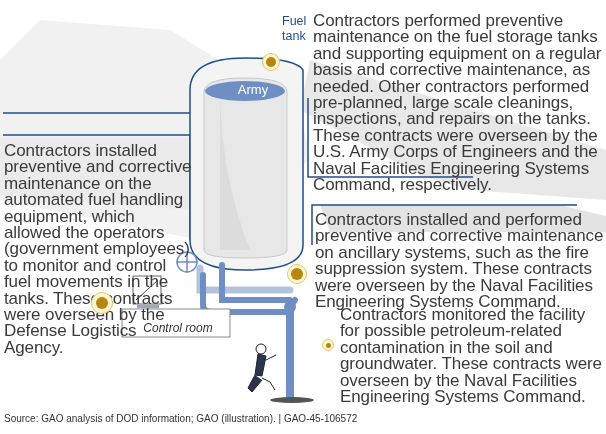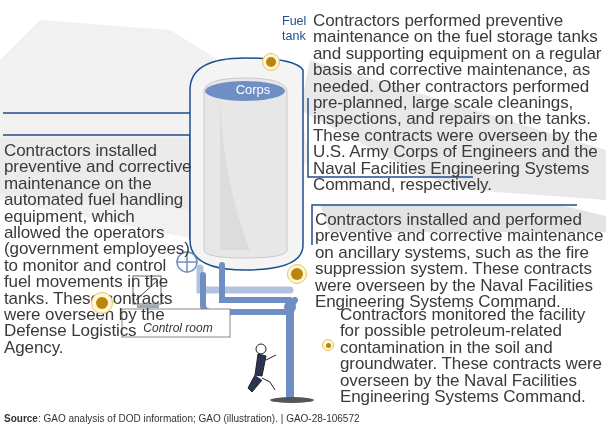--- a/index.html
+++ b/index.html
@@ -9,21 +9,21 @@
   svg.bg { position:absolute; left:0; top:0; }
   .txt { font-size:17px; line-height:16.4px; color:#3a3a3a; letter-spacing:-0.1px; }
   #t-top { left:313px; top:13px; width:292px; }
   #t-left { left:4px; top:143px; width:190px; }
   #t-mid { left:315px; top:212px; width:290px; }
   #t-bot { left:340px; top:307px; width:266px; }
   #lbl-tank { left:282px; top:14px; width:50px; font-size:12.5px; line-height:15px; color:#1f4e8c; text-align:left; }
   #lbl-fuel { left:218px; top:82px; width:70px; text-align:center; font-size:13px; color:#fff; }
   #lbl-ctrl { left:138px; top:321px; width:80px; text-align:center; font-size:12px; color:#333;font-style:italic; }
   #source { left:4px; top:413px; font-size:10px; color:#333; white-space:nowrap; }
-  #source b { font-weight:bold; }
+  #source b { font-weight:normal; }
   .marker { position:absolute; border-radius:50%; background:#fff6d9; border:1px solid #e8c65a; box-sizing:border-box; }
   .marker .dot { position:absolute; border-radius:50%; background:#b8860b; }
 </style>
 </head>
 <body>
 
 <svg class="bg" width="606" height="434" viewBox="0 0 606 434">
 
   <polygon points="40,20 170,30 300,110 310,160 200,240 0,200 0,60" fill="#f1f1f1"></polygon>
   <polygon points="300,110 310,60 606,150 606,200 470,190 420,175" fill="#e6e6e6" opacity="0.9"></polygon>
@@ -66,29 +66,29 @@
     <path d="M266,360 L276,355" fill="none"></path>
   </g>
 </svg>
 
 <div class="abs txt" id="t-top">Contractors performed preventive maintenance on the fuel storage tanks and supporting equipment on a regular basis and corrective maintenance, as needed. Other contractors performed pre-planned, large scale cleanings, inspections, and repairs on the tanks. These contracts were overseen by the U.S. Army Corps of Engineers and the Naval Facilities Engineering Systems Command, respectively.</div>
 <div class="abs txt" id="t-left">Contractors installed preventive and corrective maintenance on the automated fuel handling equipment, which allowed the operators (government employees) to monitor and control fuel movements in the tanks. These contracts were overseen by the Defense Logistics Agency.</div>
 <div class="abs txt" id="t-mid">Contractors installed and performed preventive and corrective maintenance on ancillary systems, such as the fire suppression system. These contracts were overseen by the Naval Facilities Engineering Systems Command.</div>
 <div class="abs txt" id="t-bot">Contractors monitored the facility for possible petroleum-related contamination in the soil and groundwater. These contracts were overseen by the Naval Facilities Engineering Systems Command.</div>
 
 <div class="abs" id="lbl-tank">Fuel tank</div>
-<div class="abs" id="lbl-fuel">Corps</div>
+<div class="abs" id="lbl-fuel">Army</div>
 <div class="abs" id="lbl-ctrl">Control room</div>
 
 <div class="marker" style="left:262px;top:53px;width:18px;height:18px;">
     <div class="dot" style="left:3px;top:3px;width:10px;height:10px;"></div>
   </div>
 <div class="marker" style="left:91px;top:292px;width:22px;height:22px;">
     <div class="dot" style="left:4px;top:4px;width:12px;height:12px;"></div>
   </div>
 <div class="marker" style="left:287px;top:264px;width:20px;height:20px;">
     <div class="dot" style="left:3px;top:3px;width:12px;height:12px;"></div>
   </div>
 <div class="marker" style="left:322px;top:339px;width:12px;height:12px;">
     <div class="dot" style="left:2.5px;top:2.5px;width:5px;height:5px;"></div>
   </div>
 
-<div class="abs" id="source"><b>Source</b><span>: GAO analysis of DOD information; GAO (illustration).  |  GAO-28-106572</span></div>
+<div class="abs" id="source"><b>Source</b><span>: GAO analysis of DOD information; GAO (illustration).  |  GAO-45-106572</span></div>
 
 </body></html>

